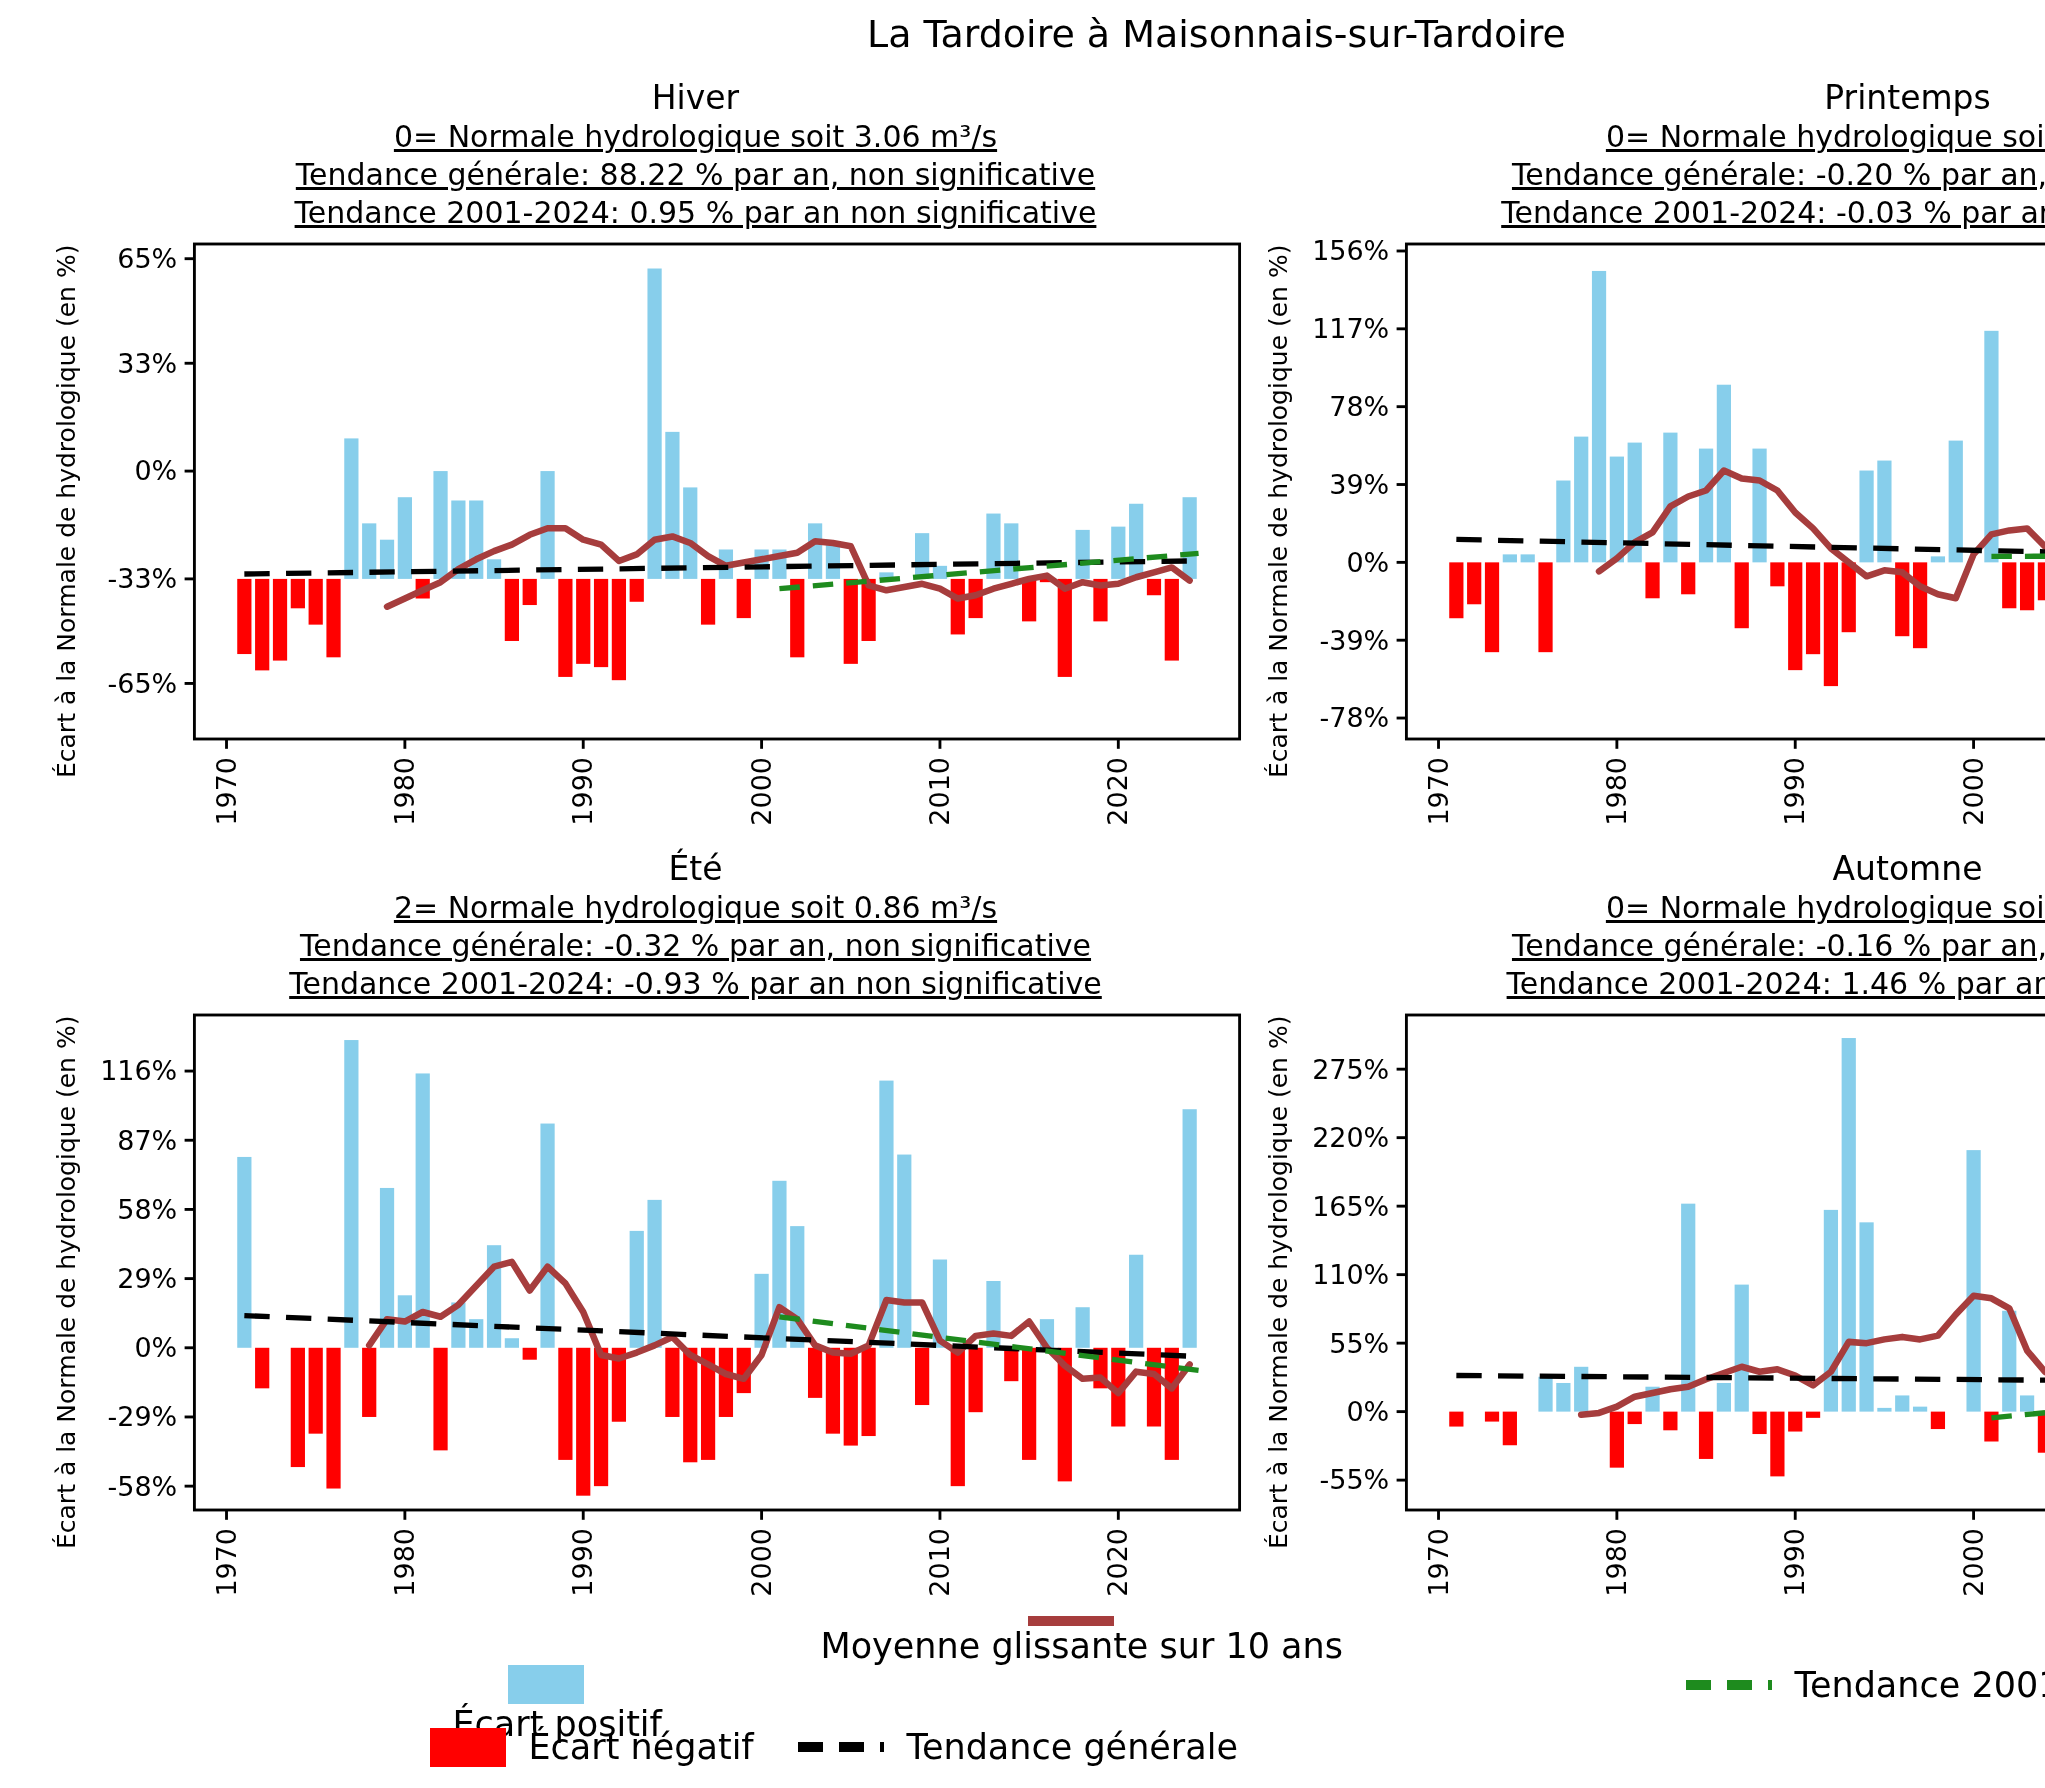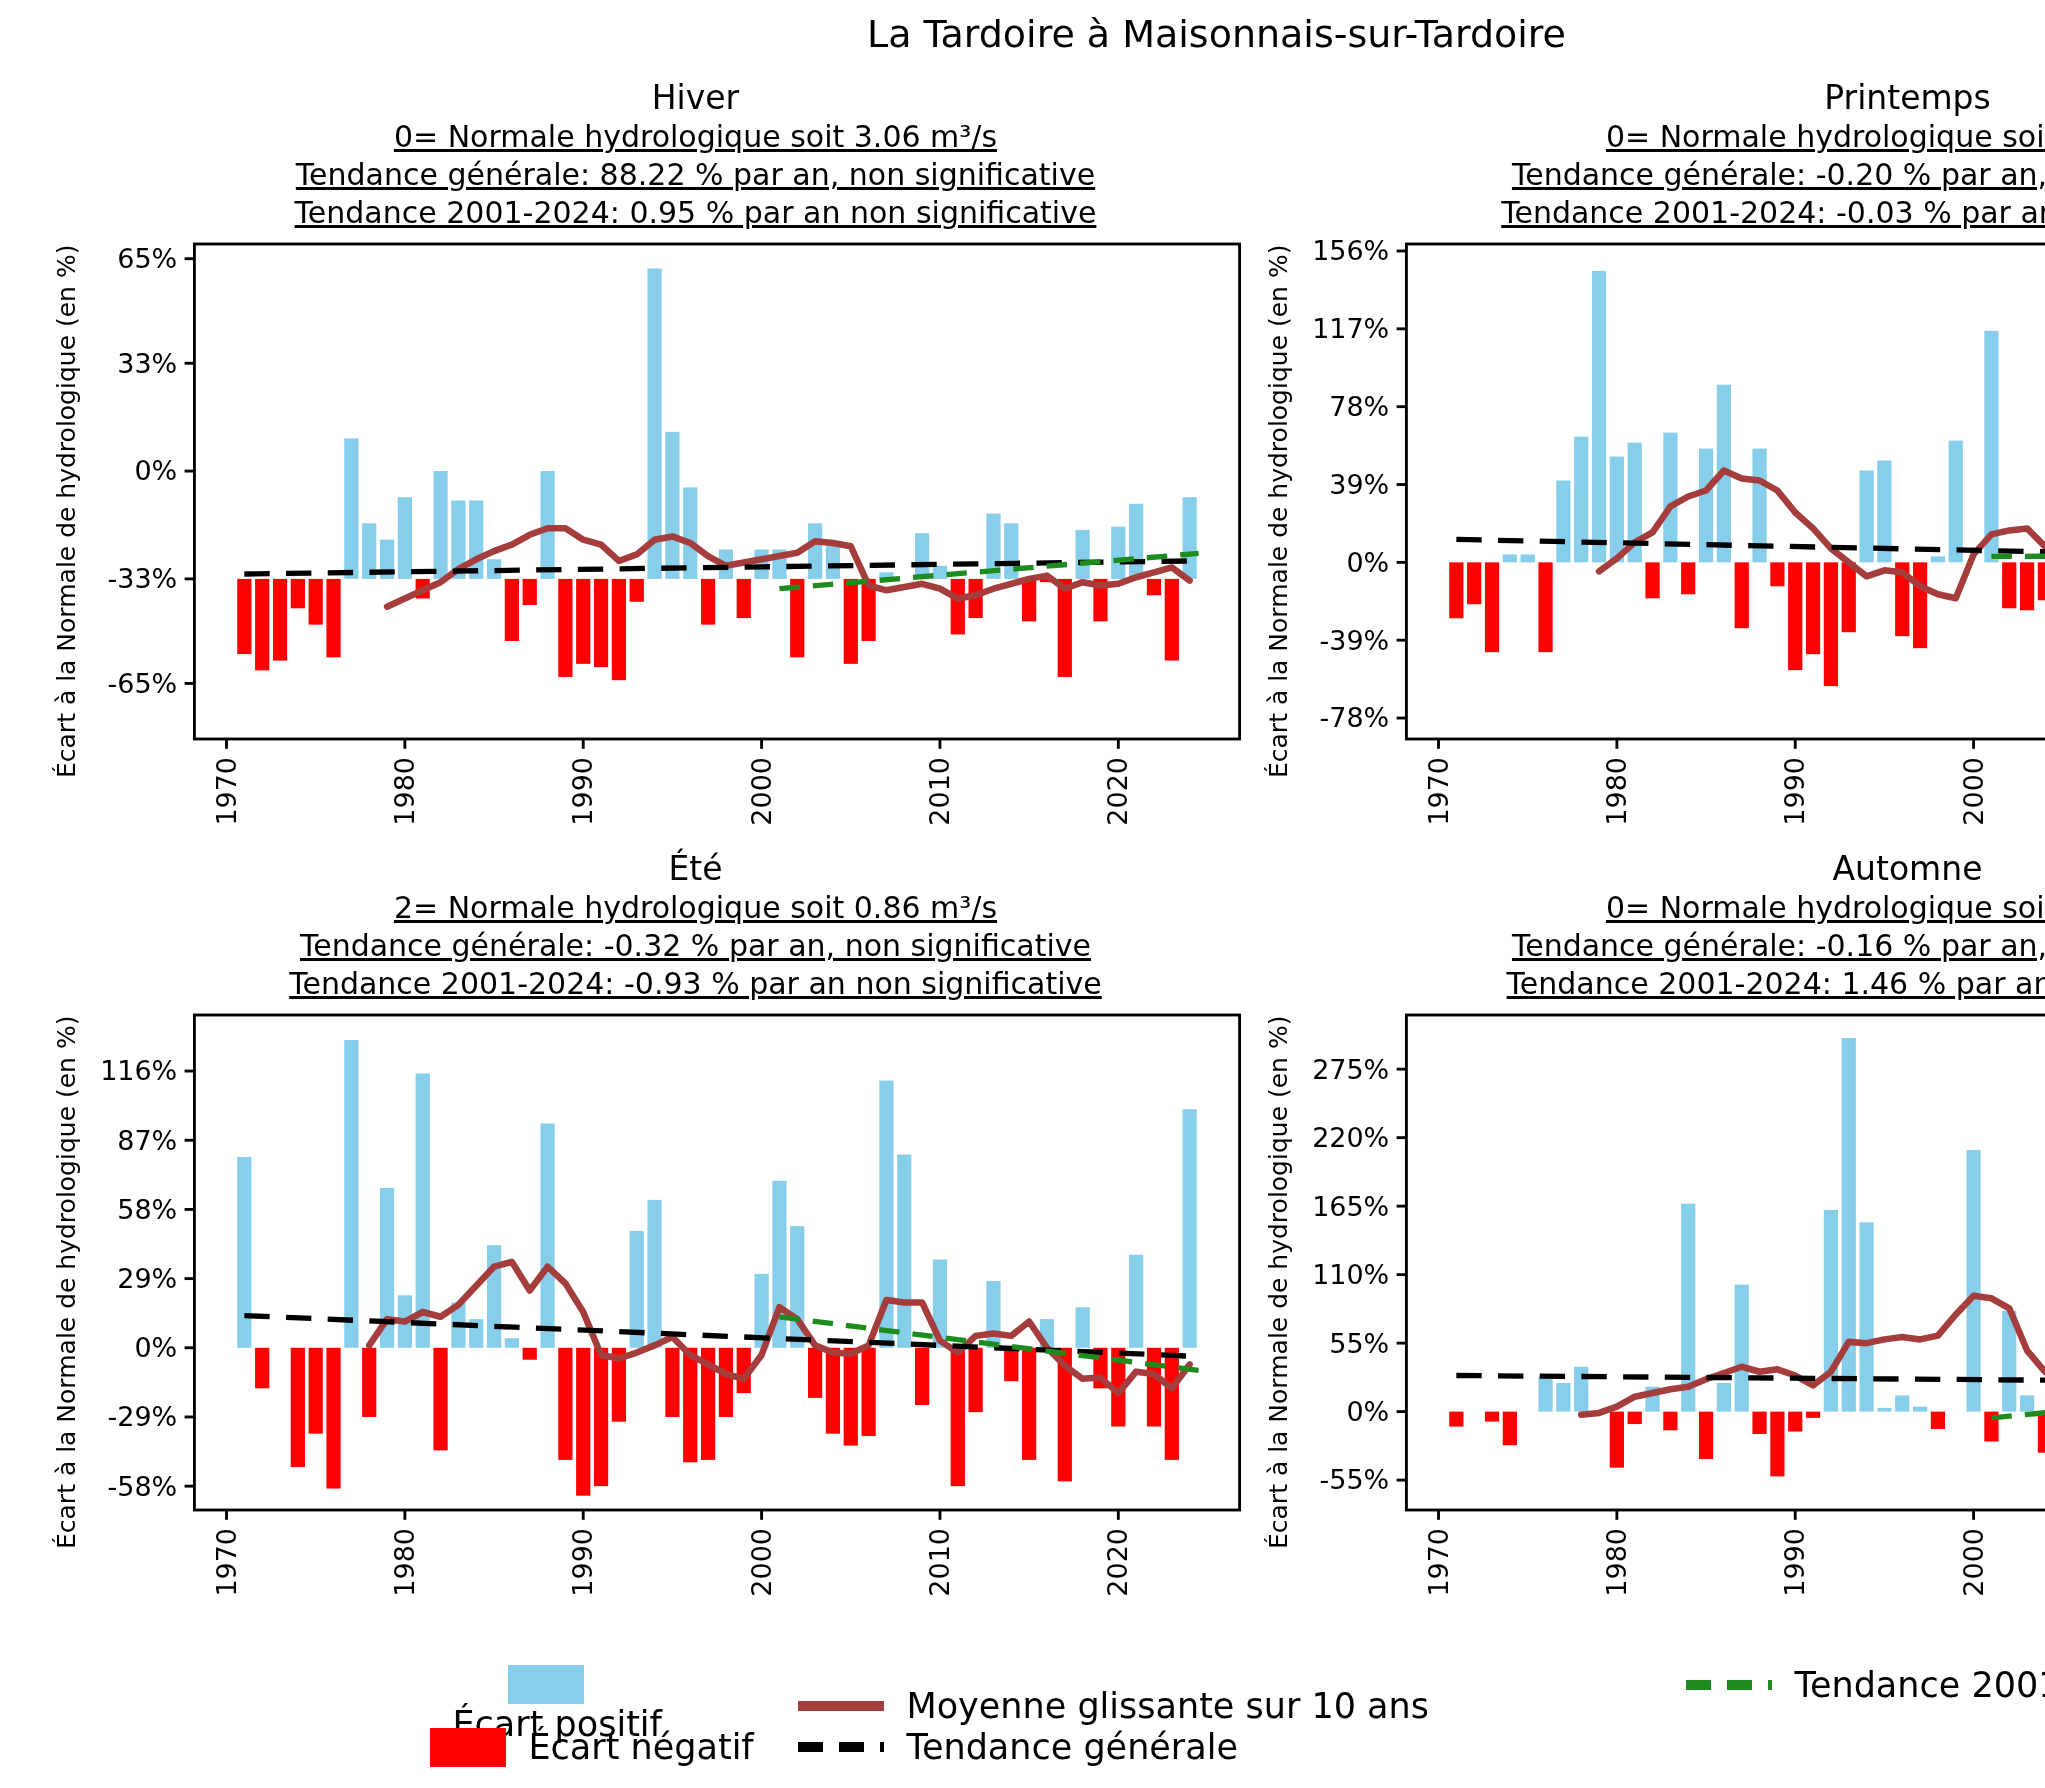--- a/index.html
+++ b/index.html
@@ -405,21 +405,21 @@
     </div>
   <div class="legend" id="legend">
       <div class="leg-item" style="left: 430px; top: 1665px; flex-direction: column;">
         <span class="sw-rect" style="background: rgb(135, 206, 235);"></span>
         <span class="leg-label">Écart positif</span>
       </div>
       <div class="leg-item" style="left: 430px; top: 1727px;">
         <span class="sw-rect" style="background: rgb(255, 0, 0);"></span>
         <span class="leg-label">Écart négatif</span>
       </div>
-      <div class="leg-item" style="left: 798px; top: 1686px;">
+      <div class="leg-item" style="left: 798px; top: 1616px; flex-direction: column;">
         <span class="sw-line" style="background: rgb(166, 61, 61);"></span>
         <span class="leg-label">Moyenne glissante sur 10 ans</span>
       </div>
       <div class="leg-item" style="left: 798px; top: 1727px; justify-content: center;">
         <span class="sw-dash" style="--c: #000000;"></span>
         <span class="leg-label">Tendance générale</span>
       </div>
       <div class="leg-item" style="left: 1686px; top: 1665px;">
         <span class="sw-dash" style="--c: #1E8B1E;"></span>
         <span class="leg-label">Tendance 2001-2024</span>

